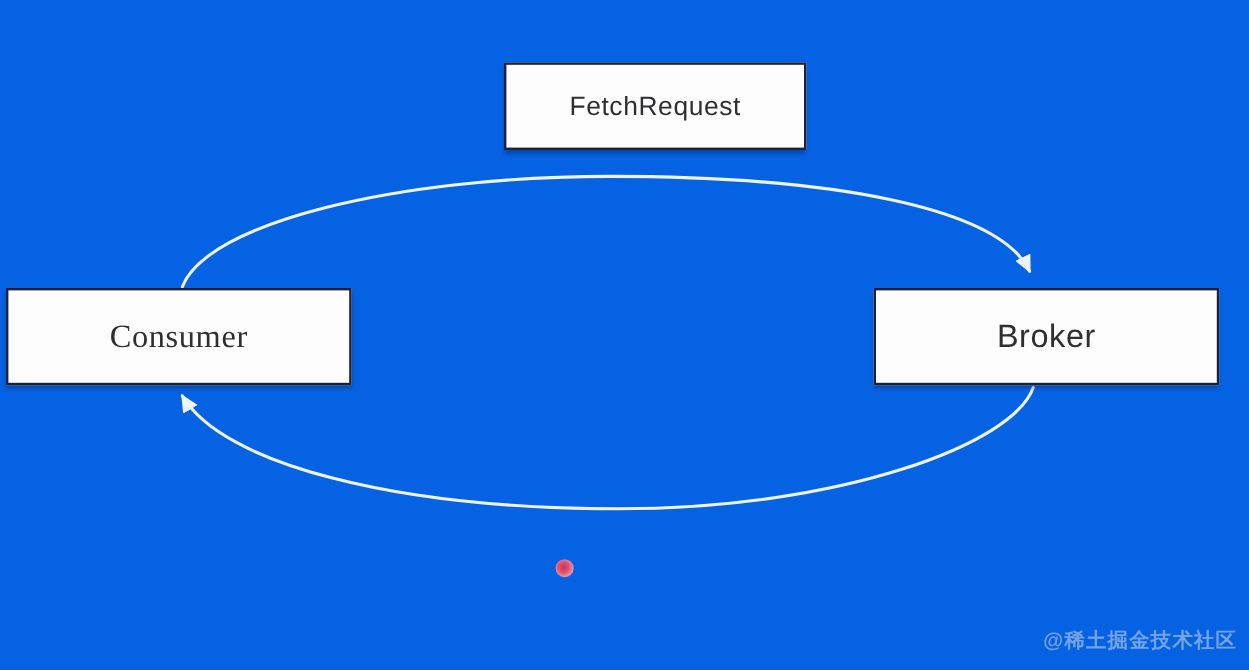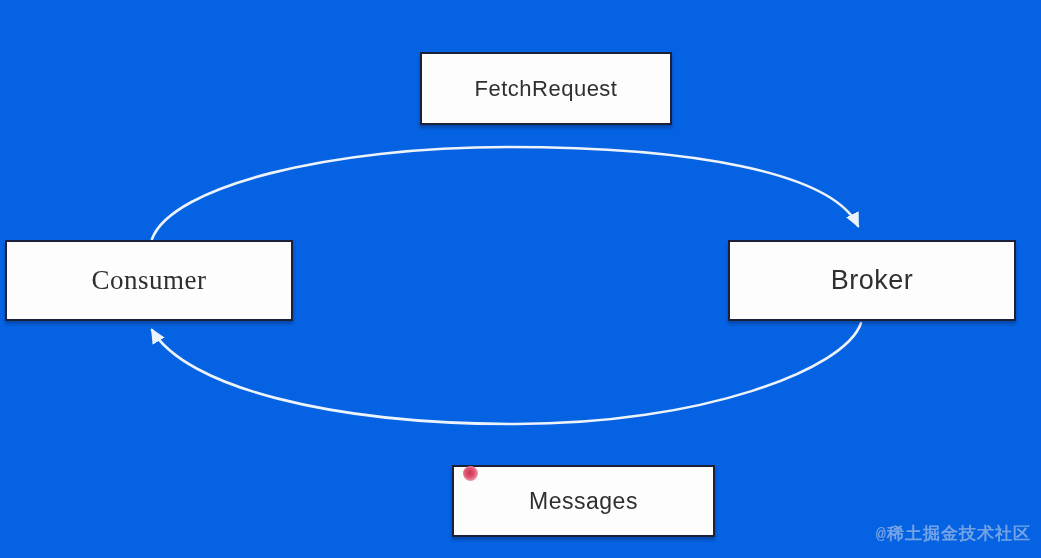--- a/index.html
+++ b/index.html
@@ -63,21 +63,20 @@
     background: radial-gradient(circle at 45% 45%,
       #c93553 0%, #e0556f 40%, #f09cb2 72%, rgba(240, 160, 180, 0.12) 100%);
   }
   .watermark {
     position: absolute;
     right: 10px; bottom: 13px;
     font-size: 17px;
     letter-spacing: 1px;
     color: rgba(205, 216, 233, 0.55);
     font-weight: bold;
-    font-family: Liberation Mono, monospace;
   }
 </style>
 </head>
 <body>
 
 <div class="stage">
 
   <svg class="arc-layer" viewBox="0 0 1041 558" xmlns="http://www.w3.org/2000/svg">
     <defs>
       <marker id="arrowhead" markerUnits="userSpaceOnUse" markerWidth="18" markerHeight="16" refX="13" refY="7" orient="auto">
@@ -93,21 +92,18 @@
   </div>
 
   <div class="node node-consumer">
     <span>Consumer</span>
   </div>
 
   <div class="node node-broker">
     <span>Broker</span>
   </div>
 
-  <div class="node node-messages">
-    <span>Messages</span>
-  </div>
 
   <div class="pointer-dot"></div>
 
   <div class="watermark">@稀土掘金技术社区</div>
 
 </div>
 
 </body></html>

